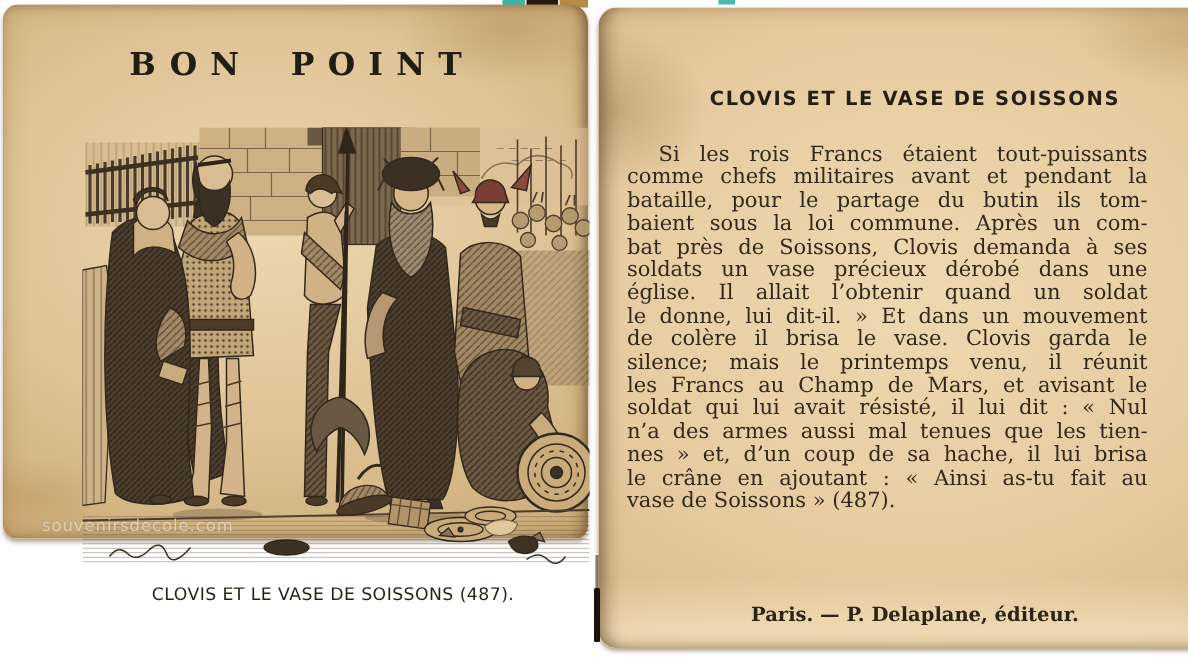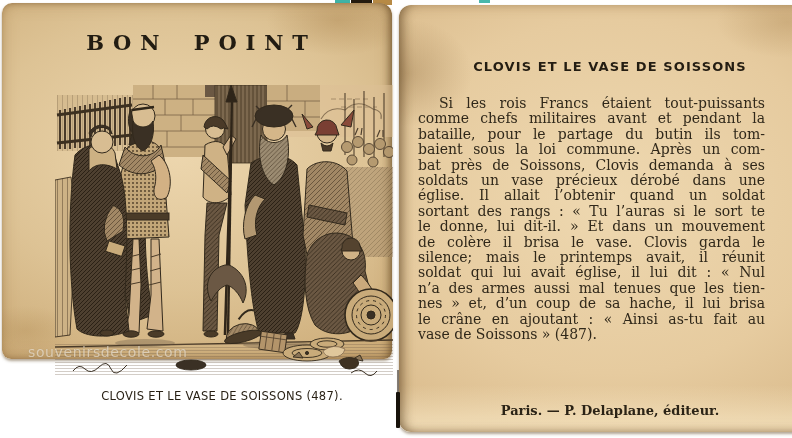--- a/index.html
+++ b/index.html
@@ -18,21 +18,21 @@
     box-shadow: inset 0 0 16px rgba(140,100,50,.35),
                 inset -7px 0 9px -5px rgba(70,48,20,.6),
                 inset 0 -4px 8px -4px rgba(120,85,45,.4),
                 inset 0 3px 6px -3px rgba(120,85,45,.45),
                 0 2px 3px rgba(100,75,40,.5);}
   .bp-title{position:absolute;top:27px;left:0;width:100%;text-align:center;
     font-weight:700;font-size:21px;letter-spacing:.42em;text-indent:.42em;word-spacing:.45em;
     color:#221c12;font-family:"DejaVu Serif", serif;}
   .engraving{position:absolute;left:53px;top:82px;}
   .watermark{position:absolute;left:26px;top:341px;font-family:"DejaVu Sans", sans-serif;
-    font-size:14px;letter-spacing:.6px;color:rgba(252,248,240,.58);
+    font-size:11px;letter-spacing:.6px;color:rgba(252,248,240,.58);
     text-shadow:0 0 1px rgba(120,90,50,.35);}
   .caption{position:absolute;left:50px;width:340px;top:386px;text-align:center;
     font-family:"DejaVu Sans", sans-serif;font-weight:400;font-size:11.5px;
     letter-spacing:.3px;color:#271f13;}
 
   
   .page-right{position:absolute;left:399px;top:5px;width:382px;height:427px;
     border-radius:12px 10px 10px 12px;
     background:
       linear-gradient(to top, rgba(248,231,196,.85) 0%, rgba(248,231,196,0) 11%),
@@ -284,25 +284,25 @@
   <div class="page-right">
     <div class="story-title">CLOVIS ET LE VASE DE SOISSONS</div>
     <div class="story">
         <div class="story-line">Si les rois Francs étaient tout-puissants</div>
         <div class="story-line">comme chefs militaires avant et pendant la</div>
         <div class="story-line">bataille, pour le partage du butin ils tom-</div>
         <div class="story-line">baient sous la loi commune. Après un com-</div>
         <div class="story-line">bat près de Soissons, Clovis demanda à ses</div>
         <div class="story-line">soldats un vase précieux dérobé dans une</div>
         <div class="story-line">église. Il allait l’obtenir quand un soldat</div>
-        <div class="story-line">sortant des rangs : « Tu l’auras si le sort te</div>
         <div class="story-line">le donne, lui dit-il. » Et dans un mouvement</div>
         <div class="story-line">de colère il brisa le vase. Clovis garda le</div>
-        <div class="story-line">silence; mais le printemps avait, il réunit</div>
-        <div class="story-line">soldat qui lui avait église, il lui dit : « Nul</div>
+        <div class="story-line">silence; mais le printemps venu, il réunit</div>
+        <div class="story-line">les Francs au Champ de Mars, et avisant le</div>
+        <div class="story-line">soldat qui lui avait résisté, il lui dit : « Nul</div>
         <div class="story-line">n’a des armes aussi mal tenues que les tien-</div>
         <div class="story-line">nes » et, d’un coup de sa hache, il lui brisa</div>
         <div class="story-line">le crâne en ajoutant : « Ainsi as-tu fait au</div>
         <div class="story-line">vase de Soissons » (487).</div>
       </div>
     <div class="imprint">Paris. — P. Delaplane, éditeur.</div>
   </div>
 
   <div class="staple-thin"></div>
   <div class="staple"></div>

